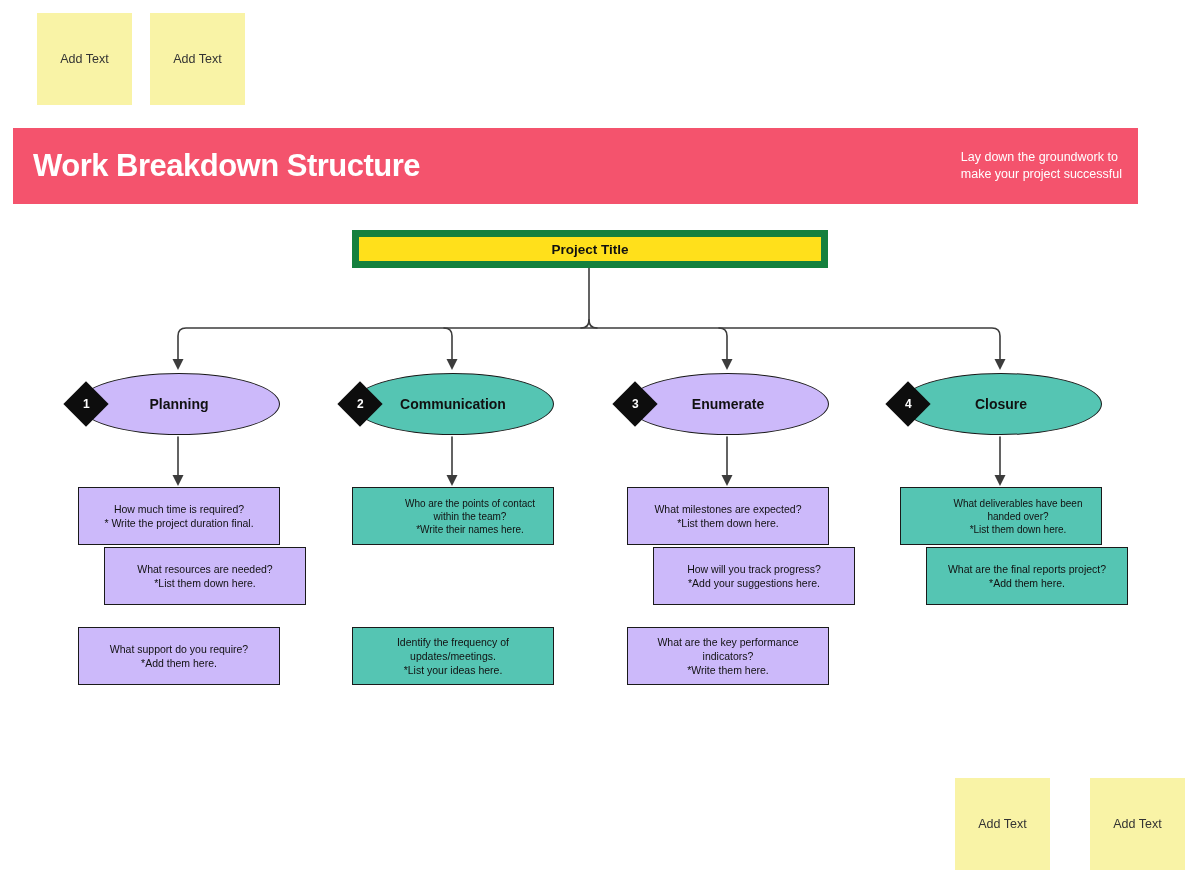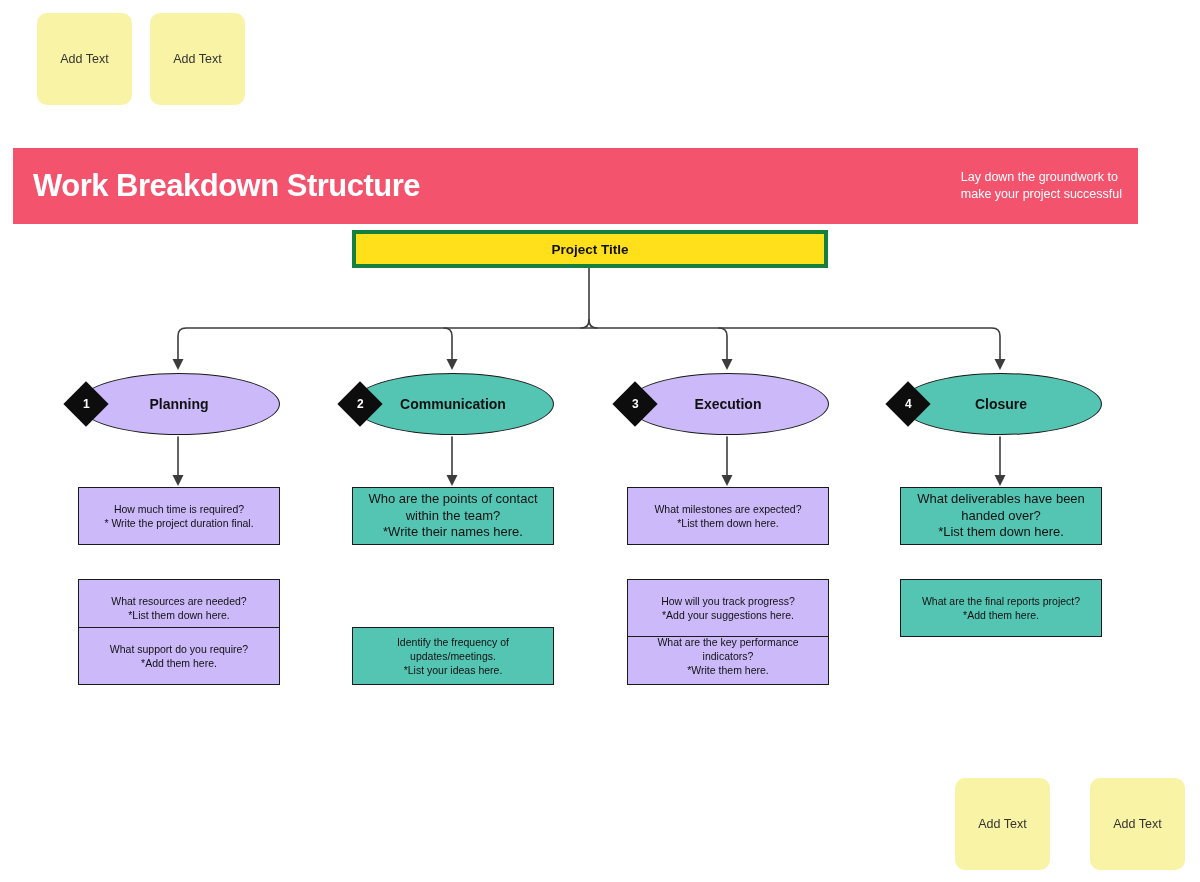--- a/index.html
+++ b/index.html
@@ -4,43 +4,43 @@
 <style>
   html,body{margin:0;padding:0;background:#ffffff;}
   .canvas{
     position:relative;width:1200px;height:882px;overflow:hidden;
     font-family:"Liberation Sans", sans-serif;background:#ffffff;
   }
   
   .note{
     position:absolute;width:95px;height:92px;background:#F9F3A6;
     display:flex;align-items:center;justify-content:center;
-    font-size:12.5px;color:#333;cursor:pointer;border-radius:10px;
+    font-size:12.5px;color:#333;cursor:pointer;
   }
   .note-tl-1{left:37px;top:13px;}
   .note-tl-2{left:150px;top:13px;}
   .note-br-1{left:955px;top:778px;}
   .note-br-2{left:1090px;top:778px;}
   
   .banner{
     position:absolute;left:13px;top:128px;width:1125px;height:76px;
-    background:#F4536D;display:flex;align-items:center;margin-top:20px;
+    background:#F4536D;display:flex;align-items:center;
   }
   .banner-title{
     color:#ffffff;font-size:31px;font-weight:700;letter-spacing:-0.5px;
     padding-left:20px;
   }
   .banner-subtitle{
     position:absolute;right:16px;top:0;height:100%;display:flex;align-items:center;
     color:#ffffff;font-size:12.5px;line-height:1.35;text-align:left;white-space:pre-line;
   }
   
   .root-node{
     position:absolute;left:352px;top:230px;width:476px;height:38px;
-    background:#FFE01B;border:4px solid #15803d;box-sizing:border-box;
+    background:#FFE01B;border:7px solid #15803d;box-sizing:border-box;
     display:flex;align-items:center;justify-content:center;
     font-size:13.5px;font-weight:700;color:#111;
   }
   
   .connectors{position:absolute;left:0;top:0;width:1200px;height:882px;pointer-events:none;}
   
   .ellipse{
     position:absolute;top:373px;width:202px;height:62px;border-radius:50%;
     border:1.6px solid #1a1a1a;box-sizing:border-box;
     display:flex;align-items:center;justify-content:center;
@@ -55,22 +55,22 @@
   }
   .diamond span{
     transform:rotate(-45deg);color:#ffffff;font-size:12px;font-weight:700;
   }
   
   .task{
     position:absolute;width:202px;height:58px;border:1.4px solid #1a1a1a;box-sizing:border-box;
     display:flex;align-items:center;justify-content:center;text-align:center;
     font-size:10.5px;line-height:1.35;color:#111;white-space:pre-line;padding:2px 6px;
   }
-  .row-0{top:487px;} .row-1{top:579px;} .row-2{top:627px;}
-  .task.small{font-size:13px;line-height:1.3;}
+  .row-0{top:487px;} .row-1{top:547px;margin-left:26px;} .row-2{top:627px;}
+  .task.small{font-size:10px;line-height:1.3;padding-left:40px;}
 </style>
 </head>
 <body>
 
 <div class="canvas">
 
   <div class="note note-tl-1">
     <span>Add Text</span>
   </div>
   <div class="note note-tl-2">
@@ -143,21 +143,21 @@
   </div>
   <div class="task teal col-1 row-2">
     <span>Identify the frequency of updates/meetings.
 *List your ideas here.</span>
   </div>
 
   <div class="ellipse purple col-2">
     <div class="diamond">
       <span>3</span>
     </div>
-    <span>Execution</span>
+    <span>Enumerate</span>
   </div>
   <div class="task purple col-2 row-0">
     <span>What milestones are expected?
 *List them down here.</span>
   </div>
   <div class="task purple col-2 row-2">
     <span>What are the key performance indicators?
 *Write them here.</span>
   </div>
   <div class="task purple col-2 row-1">

